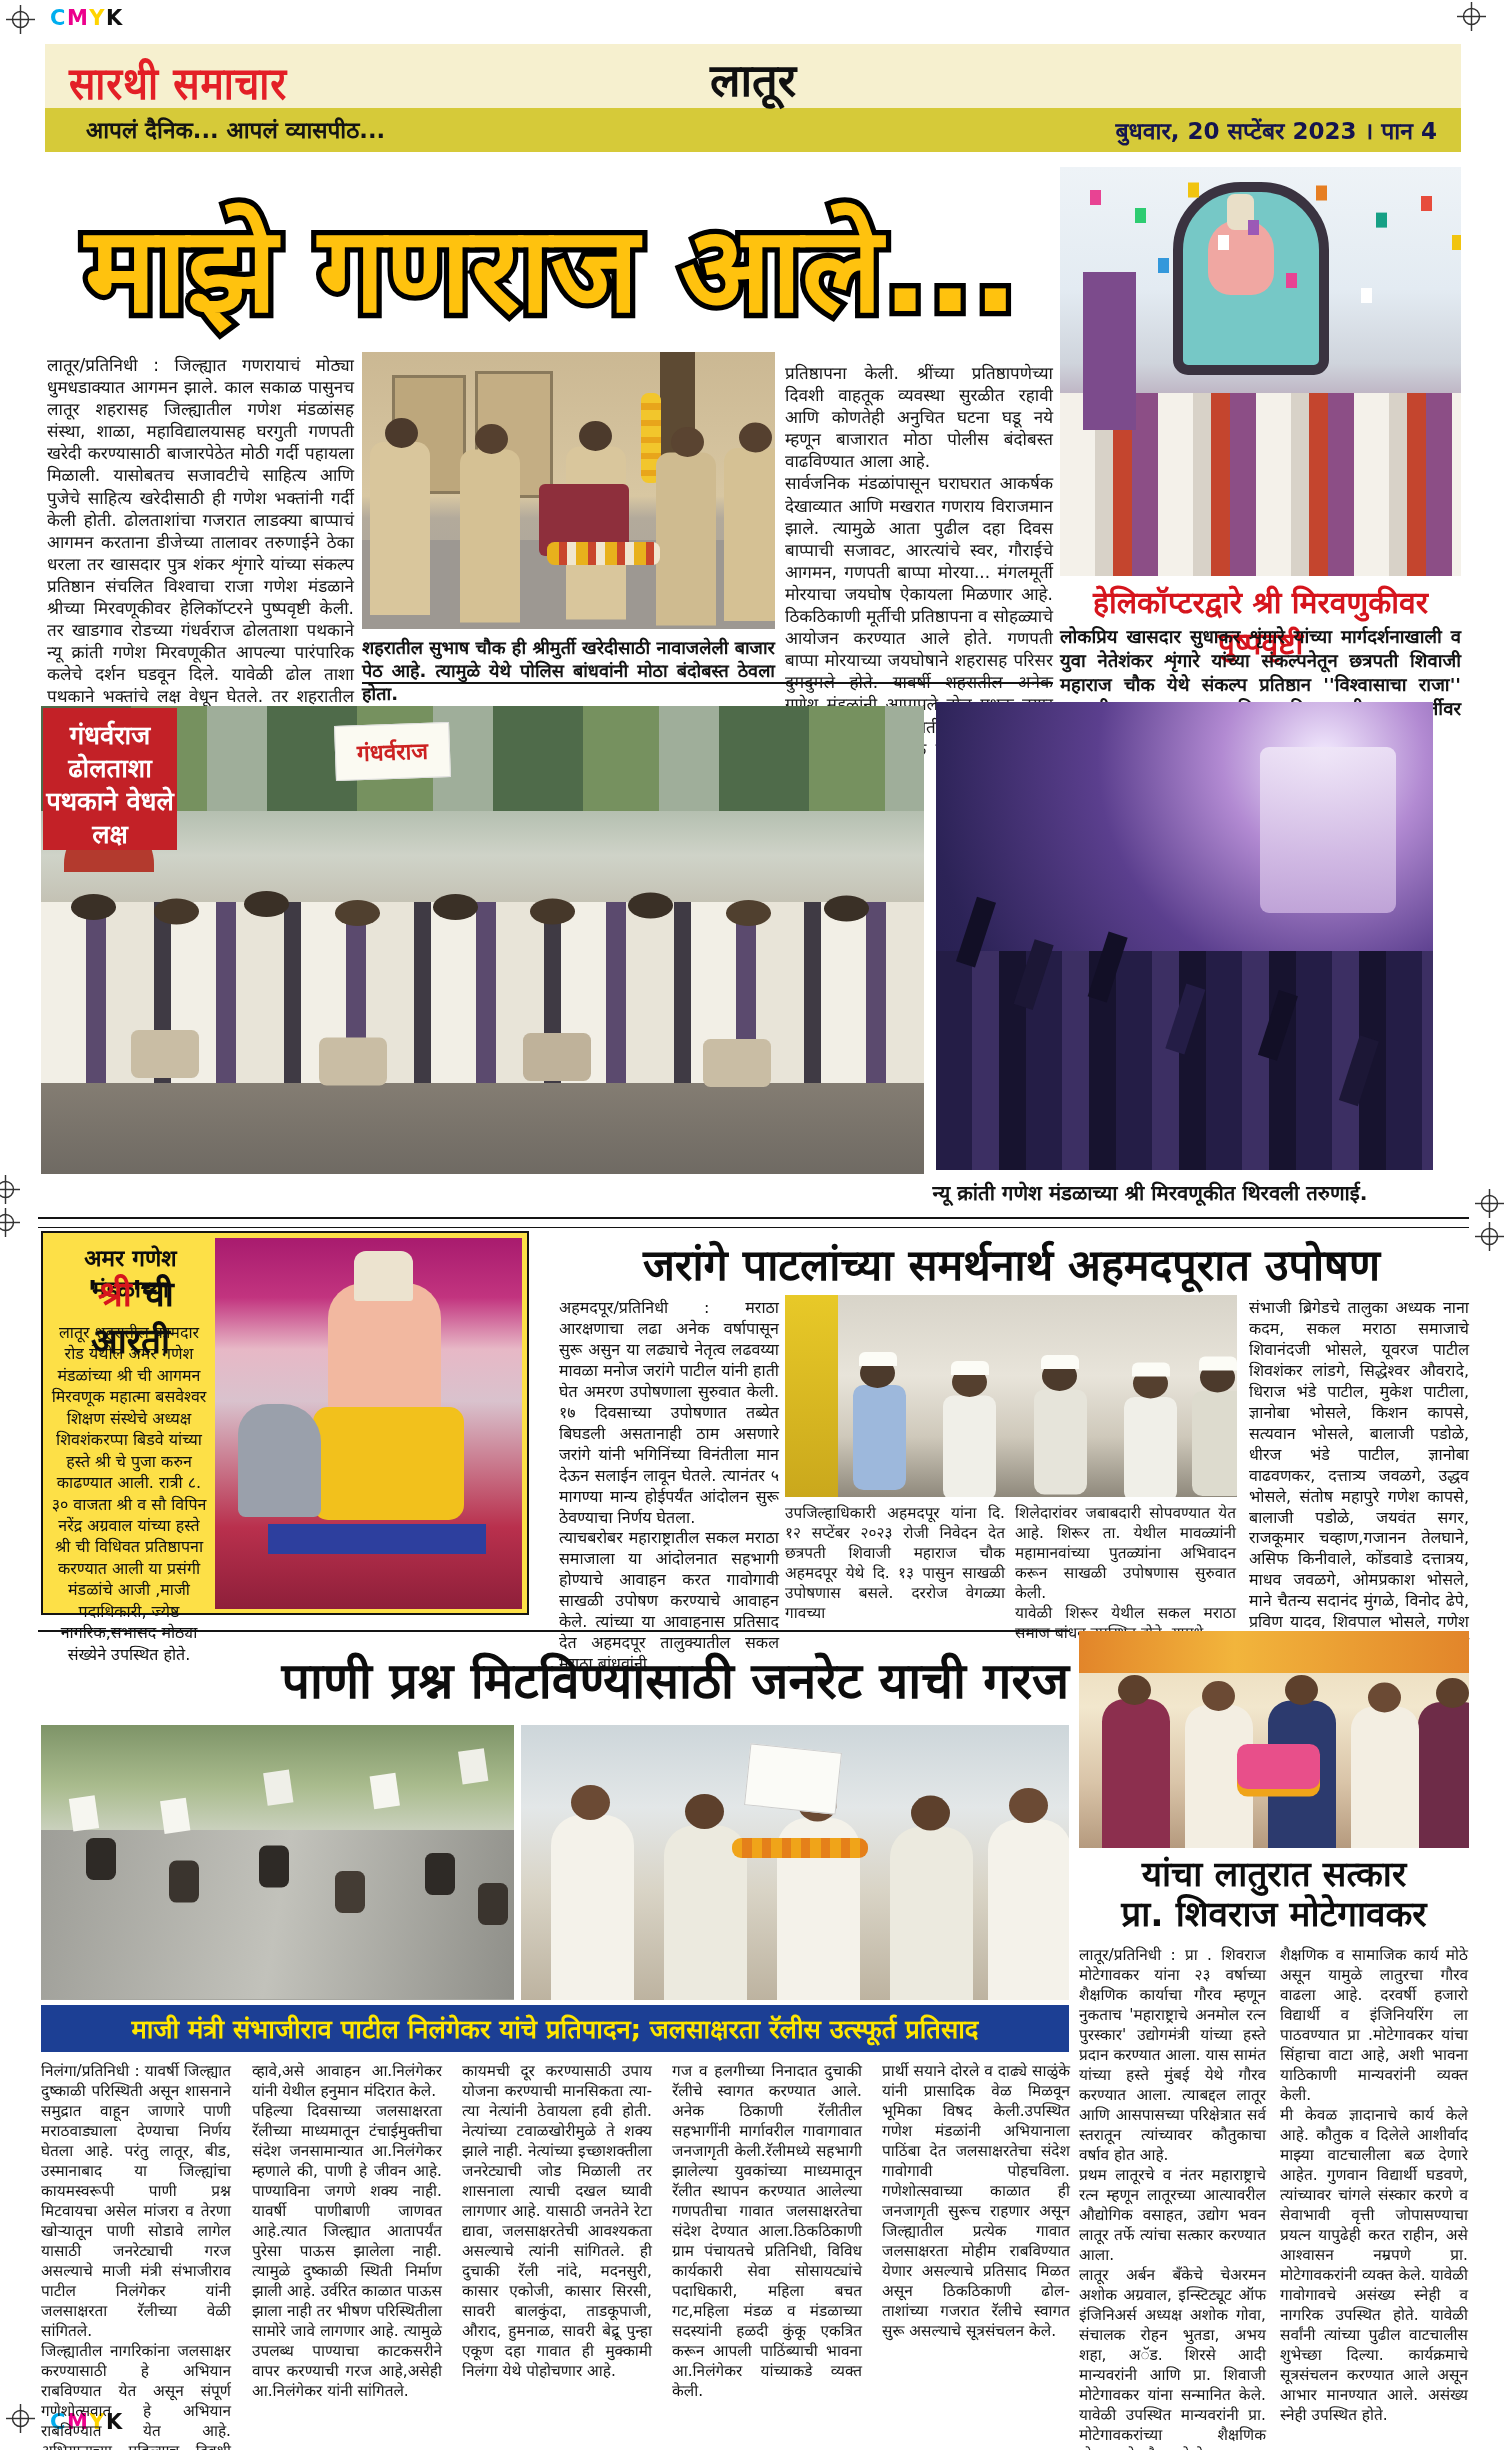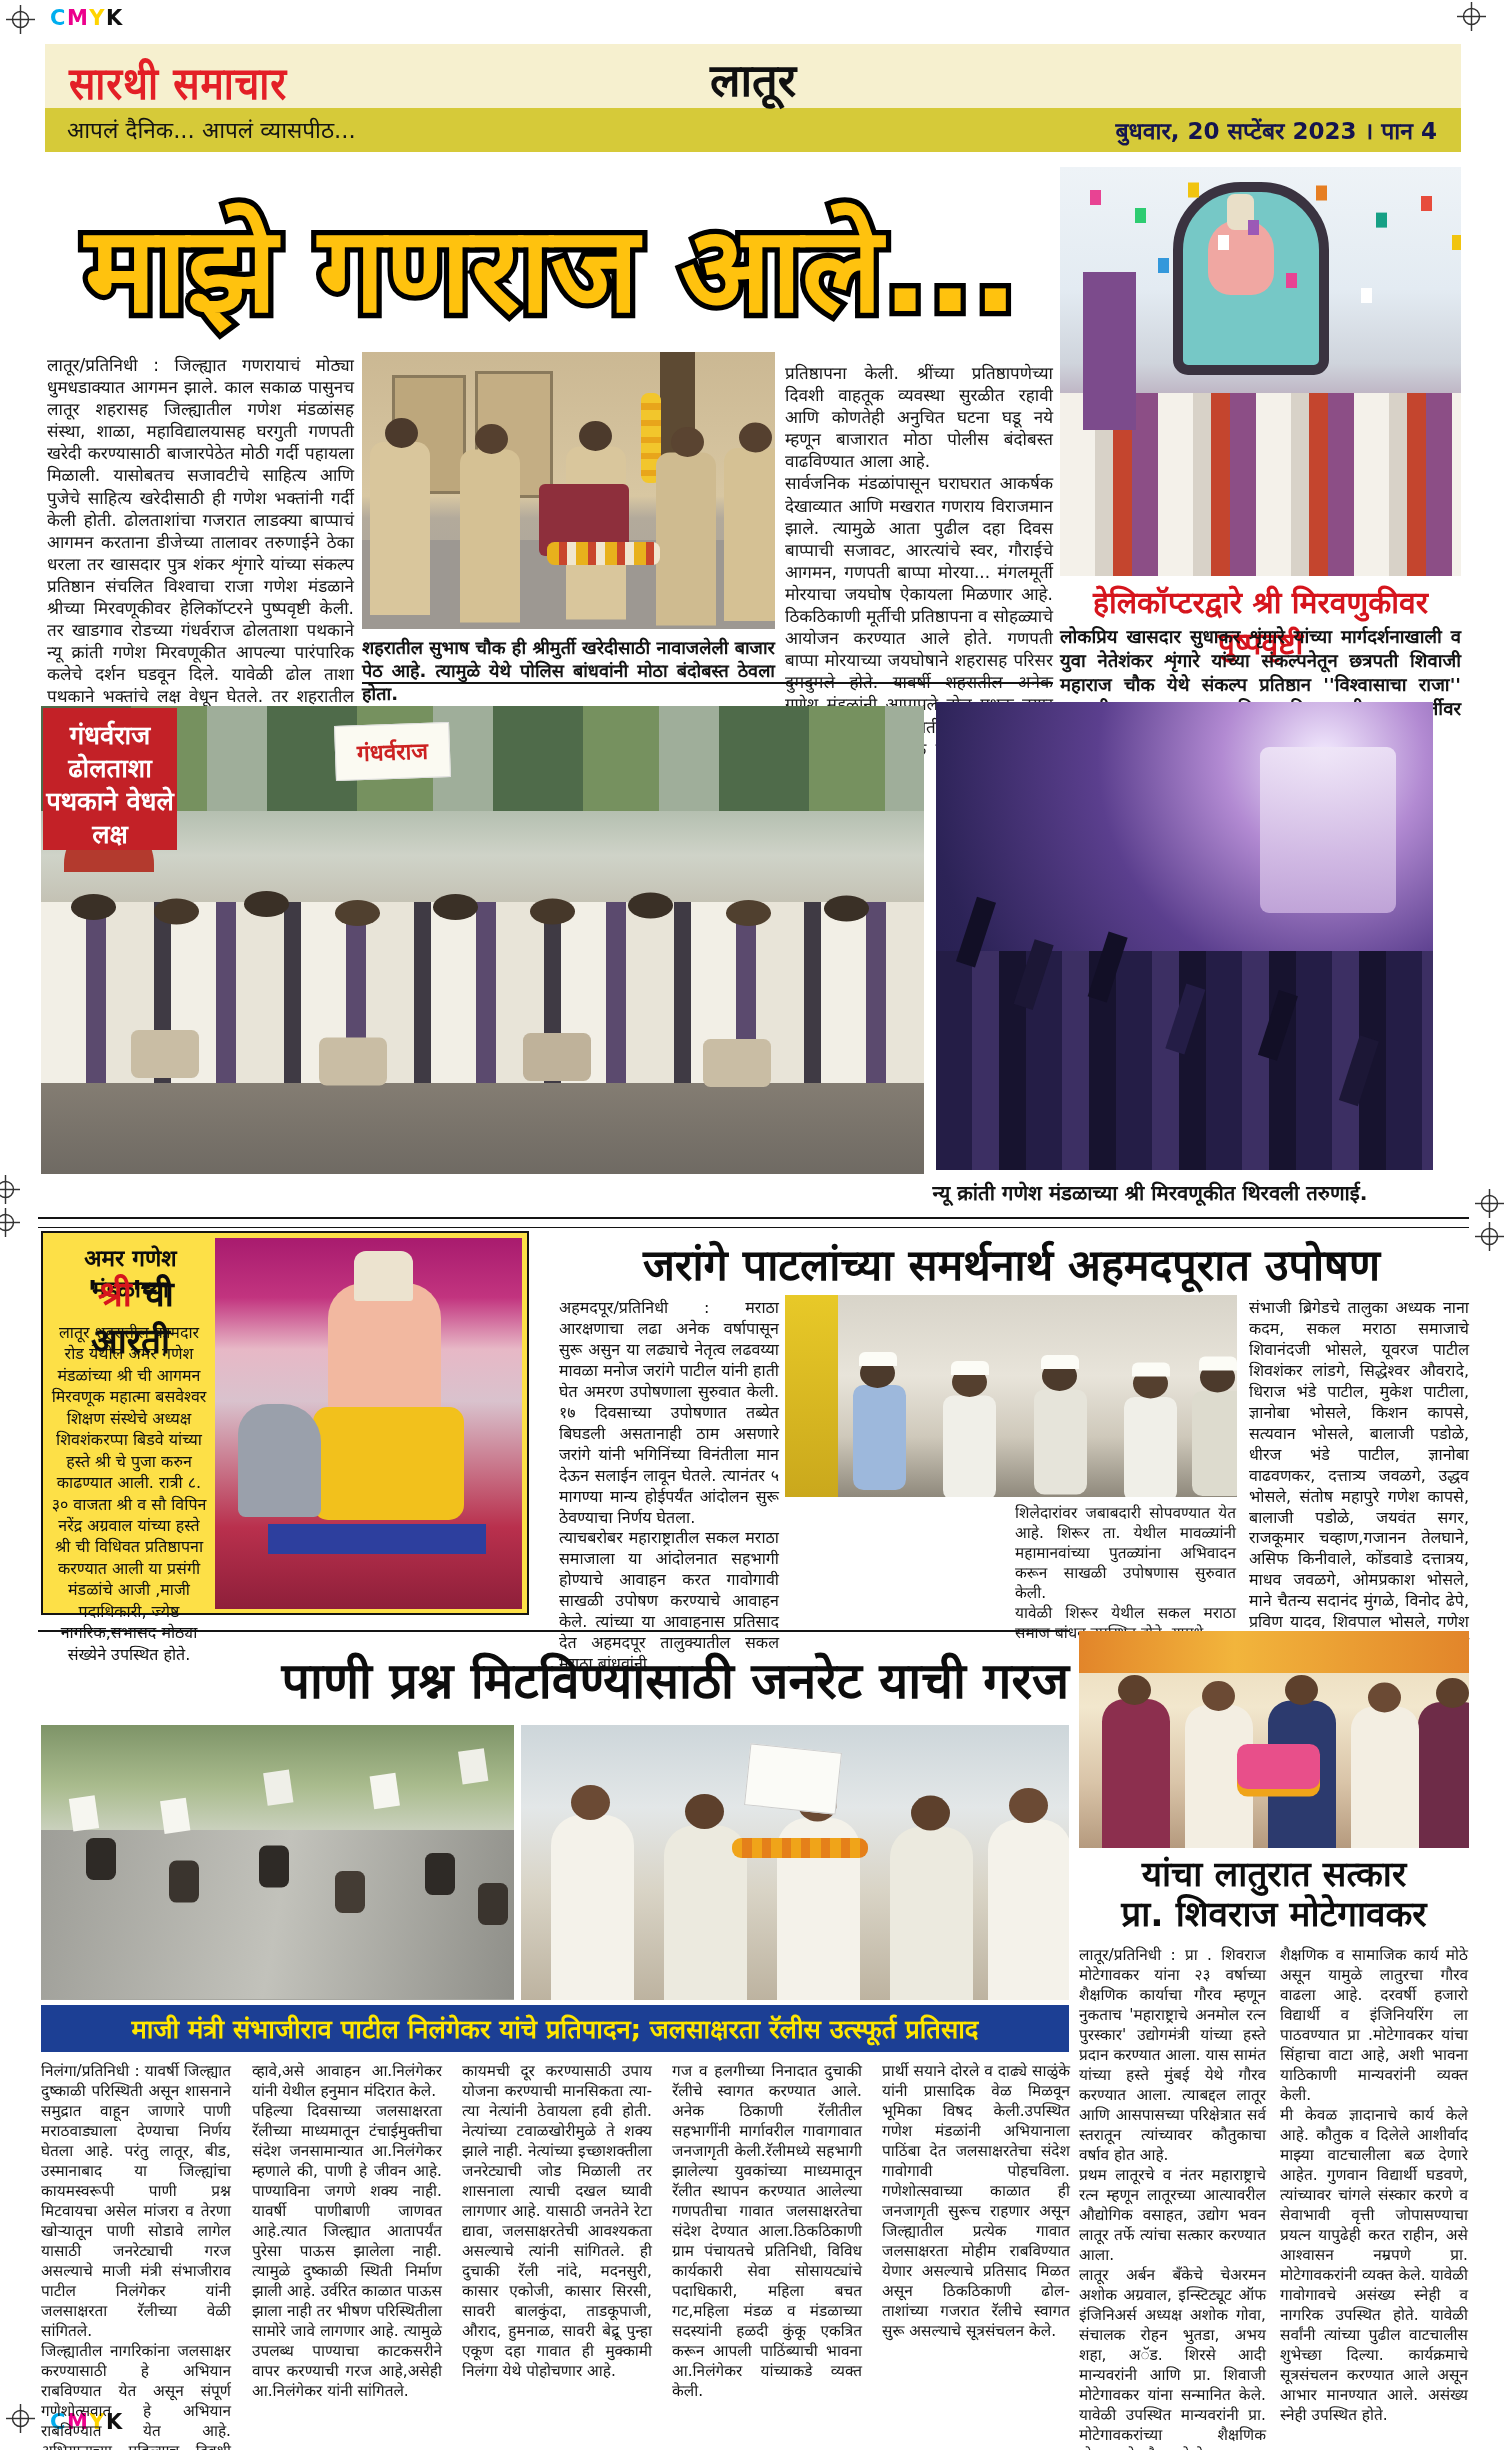--- a/index.html
+++ b/index.html
@@ -11,21 +11,21 @@
   .cap{position:absolute;font-weight:700;color:#141414;}
   .rule{position:absolute;background:#141414;}
   .regmark{position:absolute;width:29px;height:29px;}
   .shape{position:absolute;}
   
   .band-cream{position:absolute;left:45px;top:44px;width:1416px;height:64px;background:#f6f0cf;}
   .band-olive{position:absolute;left:45px;top:108px;width:1416px;height:44px;background:#d6ca39;}
   .paper-name{position:absolute;left:69px;top:51px;font-size:39px;font-weight:900;color:#e31f26;
               letter-spacing:0.8px;transform:scaleY(1.15);transform-origin:top left;}
   .city-name{position:absolute;left:0;right:0;top:48px;text-align:center;font-size:45px;font-weight:900;color:#101010;}
-  .tagline{position:absolute;left:67px;top:114px;font-size:22.6px;font-weight:400;color:#141414;}
+  .tagline{position:absolute;left:86px;top:114px;font-size:22.6px;font-weight:700;color:#141414;}
   .dateline{position:absolute;right:69px;top:114px;font-size:23px;font-weight:800;color:#15154e;}
   .cmyk{font-size:21px;font-weight:700;letter-spacing:1.5px;}
   .cmyk .c{color:#00aeef}.cmyk .m{color:#ec008c}.cmyk .y{color:#ffd400}.cmyk .k{color:#111}
   .headline-red{color:#d6151d;font-weight:700;}
   .big-black{font-weight:900;color:#0d0d0d;}
   .photo-caption-center{text-align:center;}
 </style>
 </head>
 <body>
 
@@ -143,20 +143,21 @@
 
   <div class="abs big-black" style="left:554px;top:1234px;width:915px;text-align:center;font-size:43px">जरांगे पाटलांच्या समर्थनार्थ अहमदपूरात उपोषण</div>
   <div class="col" style="left:559px;top:1298px;width:220px;height:330px;font-size:16px;line-height:1.31">अहमदपूर/प्रतिनिधी : मराठा आरक्षणाचा लढा अनेक वर्षापासून सुरू असुन या लढ्याचे नेतृत्व लढवय्या मावळा मनोज जरांगे पाटील यांनी हाती घेत अमरण उपोषणाला सुरुवात केली. १७ दिवसाच्या उपोषणात तब्येत बिघडली असतानाही ठाम असणारे जरांगे यांनी भगिनिंच्या विनंतीला मान देऊन सलाईन लावून घेतले. त्यानंतर ५ मागण्या मान्य होईपर्यंत आंदोलन सुरू ठेवण्याचा निर्णय घेतला.
 त्याचबरोबर महाराष्ट्रातील सकल मराठा समाजाला या आंदोलनात सहभागी होण्याचे आवाहन करत गावोगावी साखळी उपोषण करण्याचे आवाहन केले. त्यांच्या या आवाहनास प्रतिसाद देत अहमदपूर तालुक्यातील सकल मराठा बांधवांनी</div>
   <div class="ph" style="left:785px;top:1295px;width:452px;height:202px;background:linear-gradient(180deg,#d8d4c9 0%,#e8e4da 40%,#cfc9bb 70%,#8f897c 100%)">
     <div class="shape" style="left:0;top:0;width:53px;height:202px;background:linear-gradient(180deg,#e8c928,#caa81c)"></div>
     <div class="shape" style="left:68px;top:90px;width:53px;height:105px;background:#9db8dc;border-radius:10.5px;box-shadow:90px 10.5px 0 #f0efe8,181px 4.5px 0 #e6e4da,271px 12px 0 #f0efe8,339px 6px 0 #dddbce"></div>
     <div class="shape" style="left:75px;top:63px;width:35px;height:30px;background:#4c3a2c;border-radius:50%;box-shadow:92px 9px 0 #55402f,182px 3px 0 #4c3a2c,273px 10.5px 0 #55402f,340px 4.5px 0 #4c3a2c"></div>
     <div class="shape" style="left:74px;top:57px;width:38px;height:13.6px;background:#fcfcf6;border-radius:6px 6px 0 0;box-shadow:92px 9px 0 #fcfcf6,182px 3px 0 #fcfcf6,273px 10.5px 0 #fcfcf6,340px 4.5px 0 #fcfcf6"></div>
   </div>
+  <div class="col" style="left:785px;top:1503px;width:220px;height:121px;font-size:15.4px;line-height:1.3">उपजिल्हाधिकारी अहमदपूर यांना दि. १२ सप्टेंबर २०२३ रोजी निवेदन देत छत्रपती शिवाजी महाराज चौक अहमदपूर येथे दि. १३ पासुन साखळी उपोषणास बसले. दररोज वेगळ्या गावच्या</div>
   <div class="col" style="left:1015px;top:1503px;width:221px;height:121px;font-size:15.4px;line-height:1.3">शिलेदारांवर जबाबदारी सोपवण्यात येत आहे. शिरूर ता. येथील मावळ्यांनी महामानवांच्या पुतळ्यांना अभिवादन करून साखळी उपोषणास सुरुवात केली.
 यावेळी शिरूर येथील सकल मराठा समाज बांधव उपस्थित होते. यामधे</div>
   <div class="col" style="left:1249px;top:1298px;width:220px;height:330px;font-size:16px;line-height:1.31">संभाजी ब्रिगेडचे तालुका अध्यक नाना कदम, सकल मराठा समाजाचे शिवानंदजी भोसले, यूवरज पाटील शिवशंकर लांडगे, सिद्धेश्वर औवरादे, धिराज भंडे पाटील, मुकेश पाटीला, ज्ञानोबा भोसले, किशन कापसे, सत्यवान भोसले, बालाजी पडोळे, धीरज भंडे पाटील, ज्ञानोबा वाढवणकर, दत्तात्र्य जवळगे, उद्धव भोसले, संतोष महापुरे गणेश कापसे, बालाजी पडोळे, जयवंत सगर, राजकूमार चव्हाण,गजानन तेलघाने, असिफ किनीवाले, कोंडवाडे दत्तात्रय, माधव जवळगे, ओमप्रकाश भोसले, माने चैतन्य सदानंद मुंगळे, विनोद ढेपे, प्रविण यादव, शिवपाल भोसले, गणेश भोसले, माने गणेश, बबन मोरे, विक्रम भोसले आदी उपस्थित होते.</div>
 
   <div class="rule" style="left:38px;top:1630px;width:1032px;height:2.3px"></div>
 
   <div class="abs big-black" style="left:41px;top:1645px;width:1028px;text-align:right;font-size:50px">पाणी प्रश्न मिटविण्यासाठी जनरेट याची गरज</div>
   <div class="ph" style="left:41px;top:1725px;width:473px;height:275px;background:linear-gradient(180deg,#7e9468 0%,#a9bb8d 22%,#cdd3c2 40%,#b9b9b2 55%,#a7a7a1 100%)">
     <div class="shape" style="left:0;top:105px;width:473px;height:169px;background:linear-gradient(100deg,#9e9e98 0%,#c2c2bb 50%,#8f8f89 100%)"></div>
     <div class="shape" style="left:45px;top:113px;width:30px;height:42px;background:#2e2a26;border-radius:7.5px;box-shadow:83px 22.6px 0 #3a342e,173px 7.5px 0 #2e2a26,249px 33px 0 #443c34,339px 15px 0 #2e2a26,392px 45px 0 #3a342e"></div>

